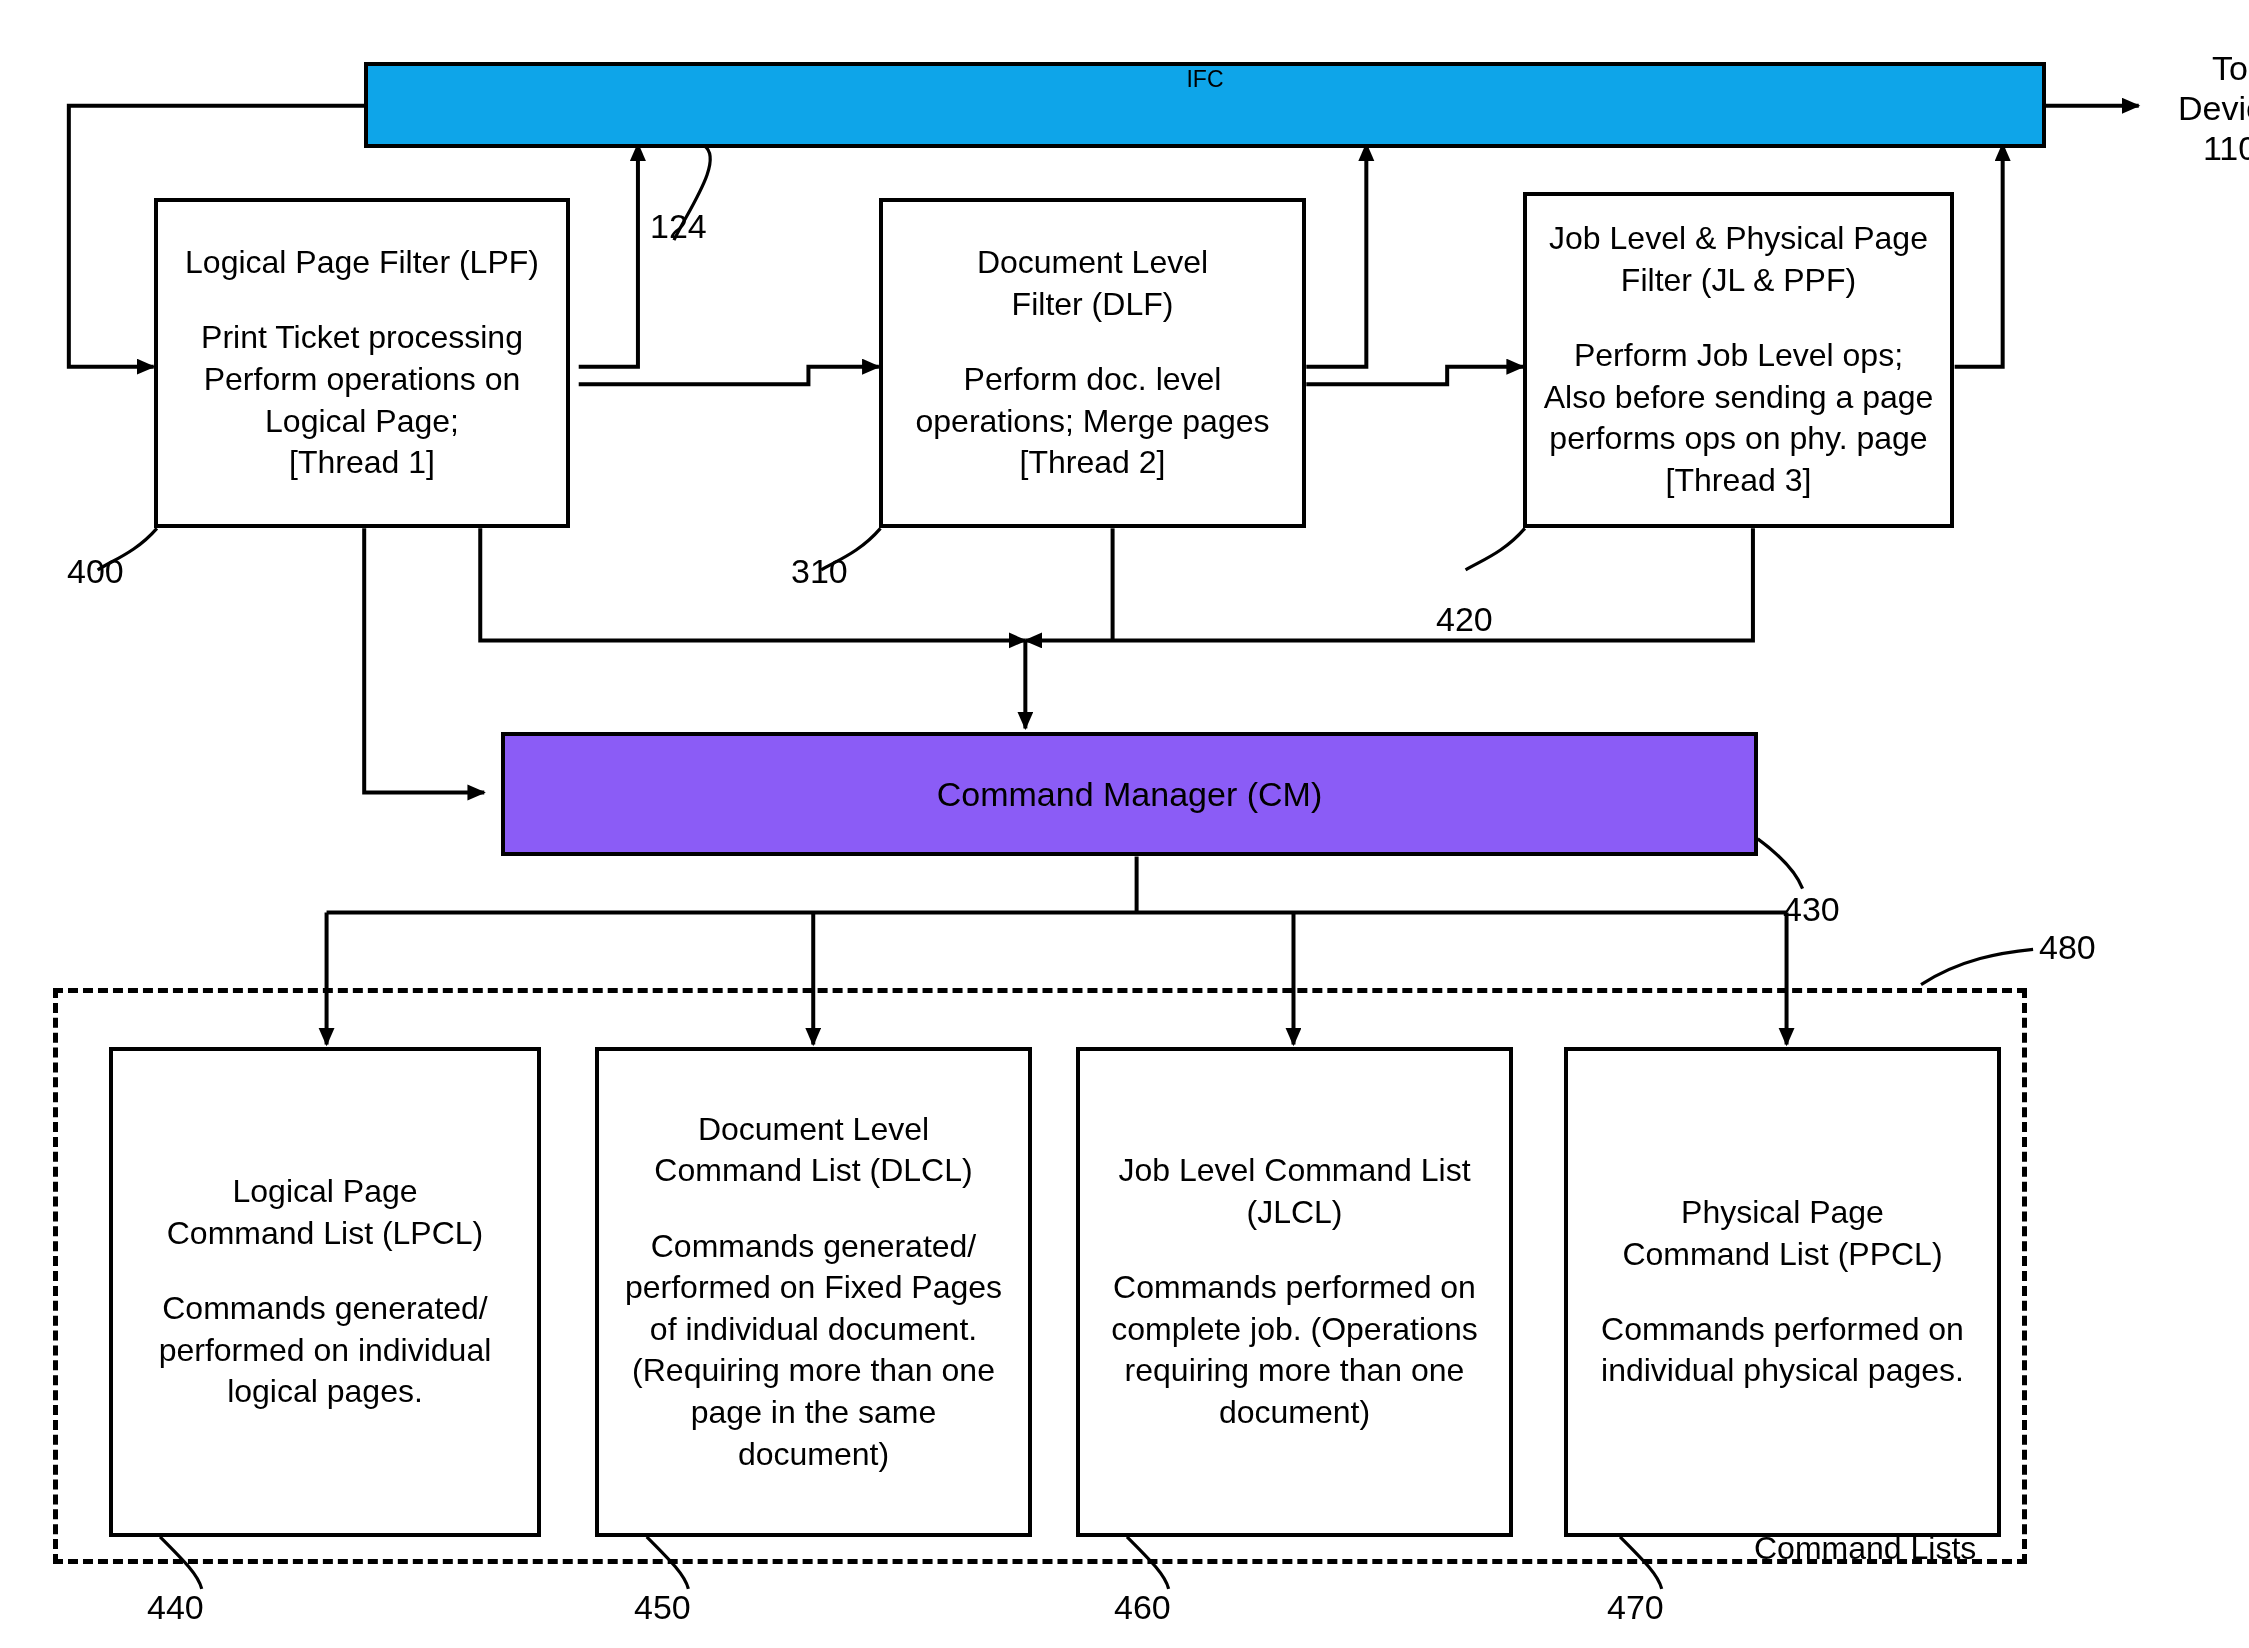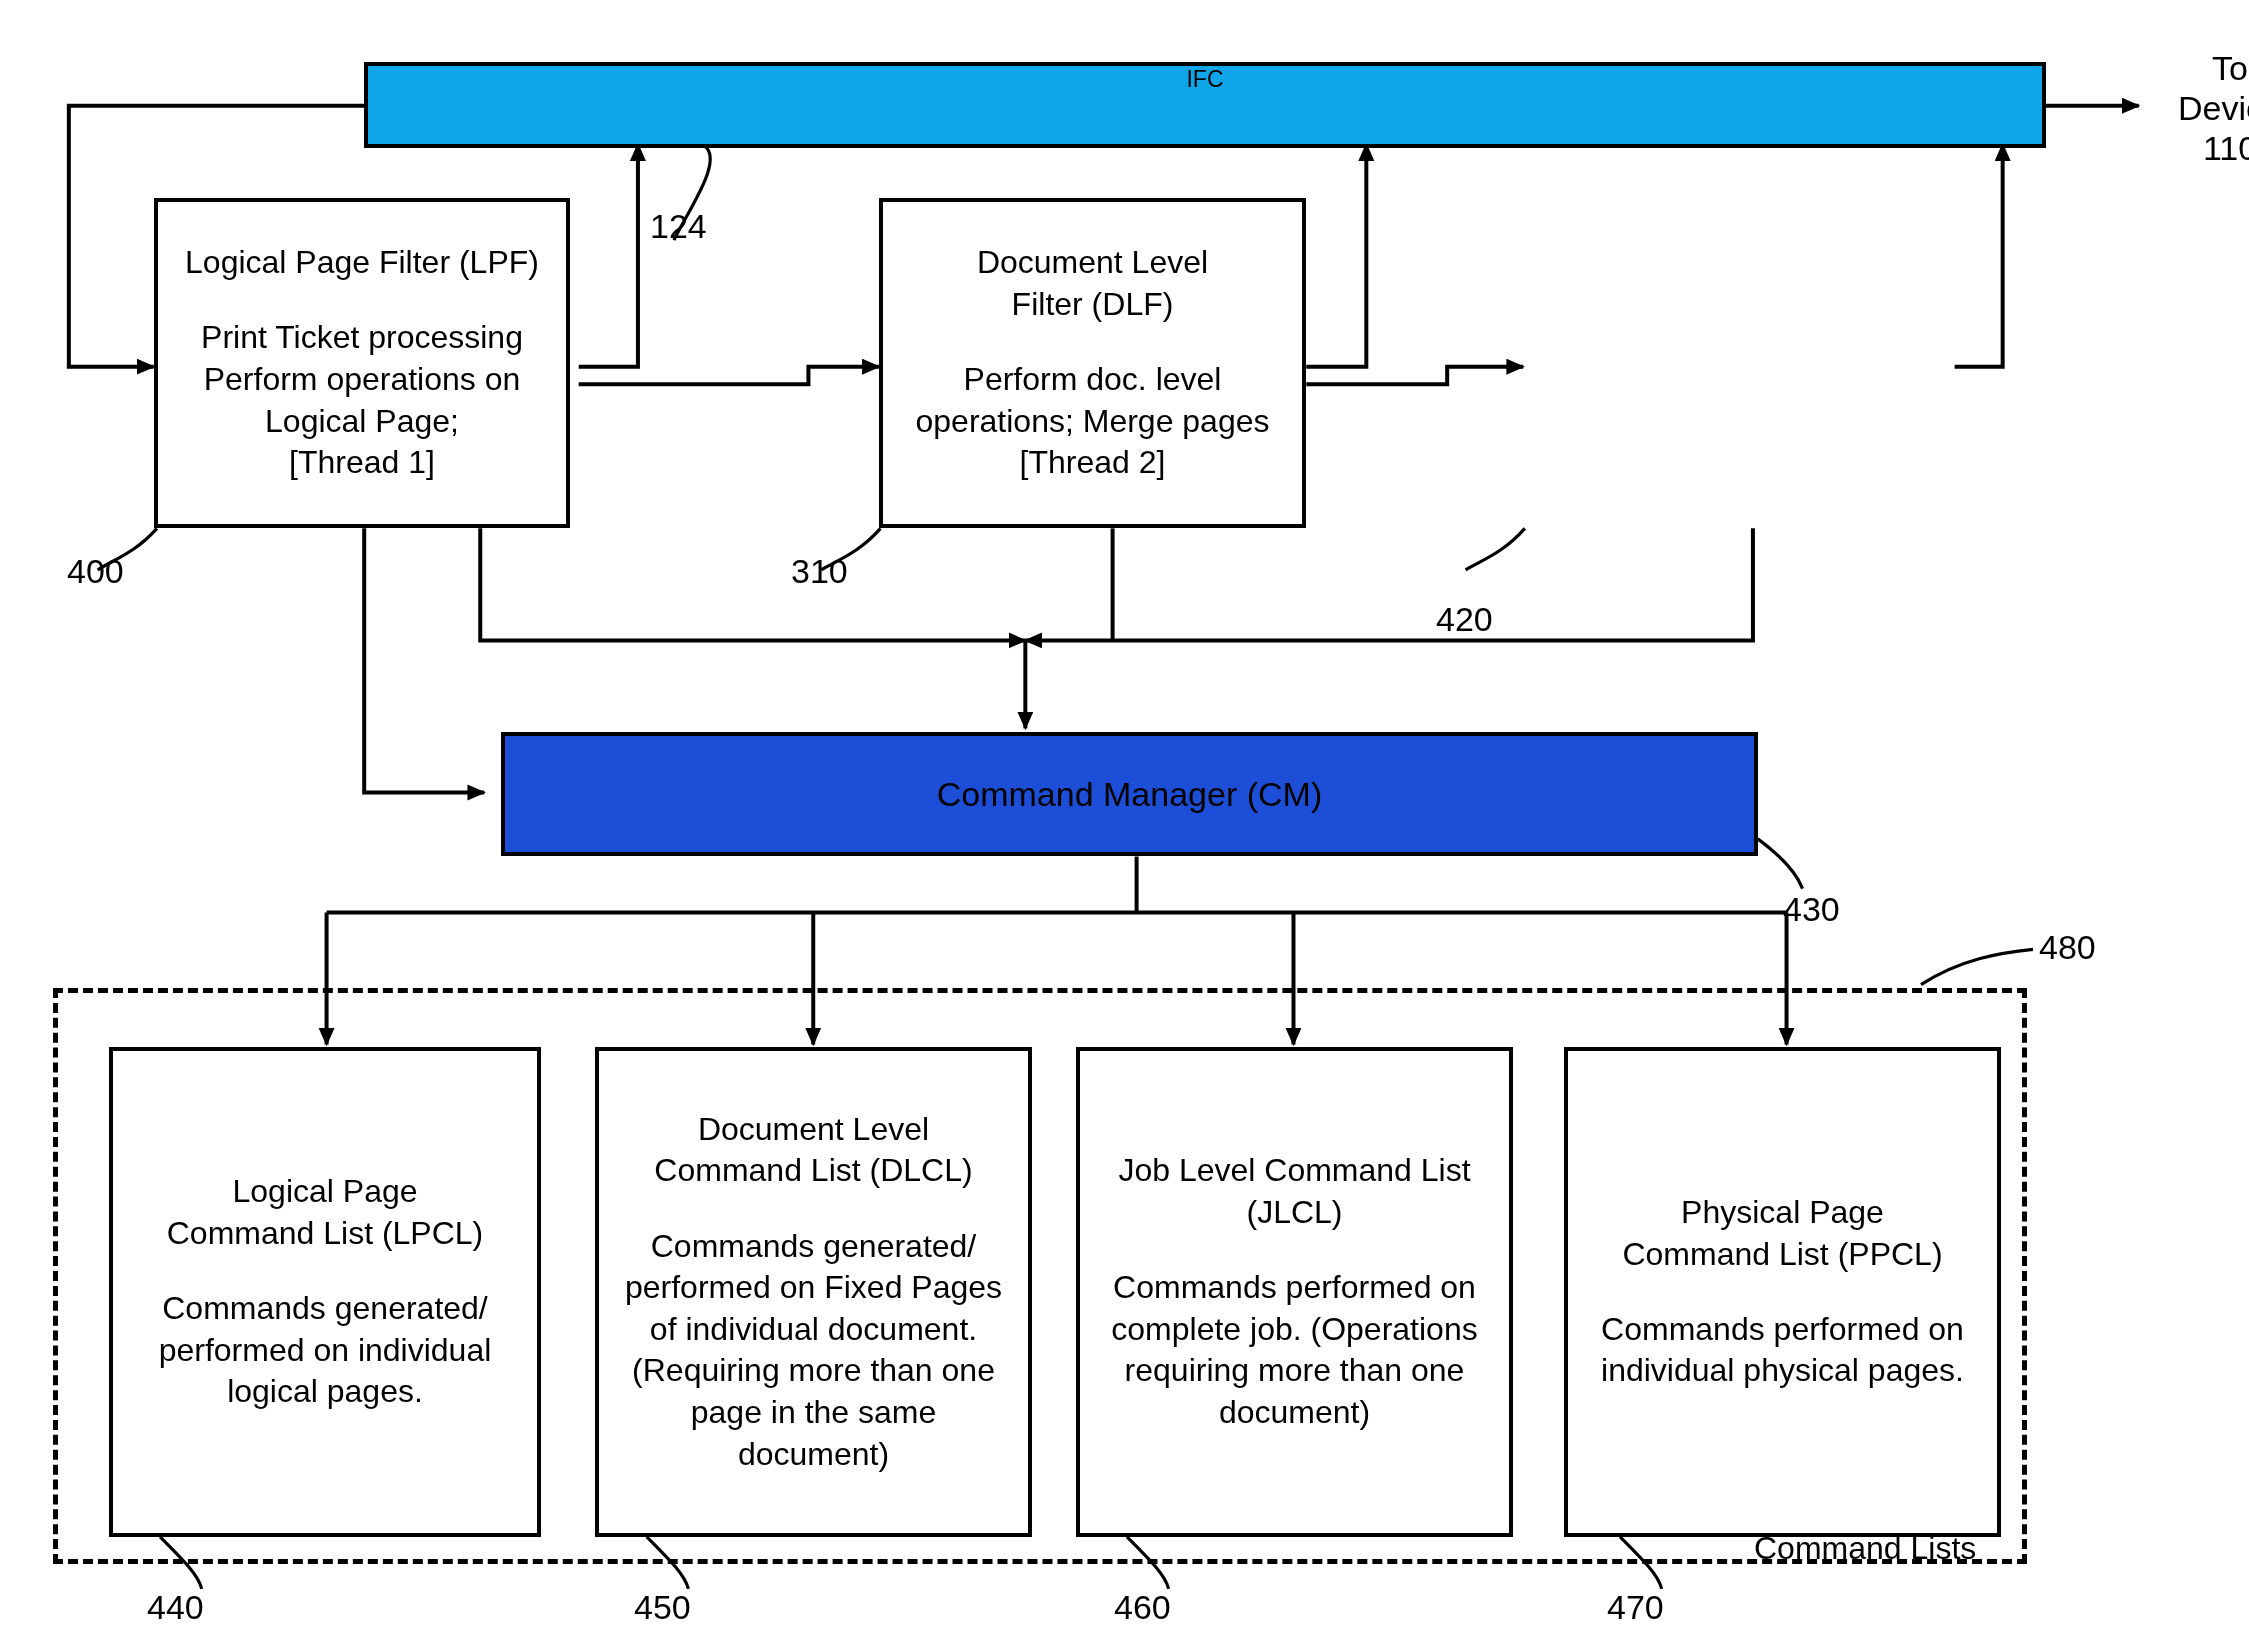--- a/index.html
+++ b/index.html
@@ -55,21 +55,21 @@
     display: flex;
     align-items: flex-start;
     justify-content: center;
     z-index: 3;
     font-size: 23px;
   }
   .cm-bar {
     position: absolute;
     box-sizing: border-box;
     border: 4.8px solid #000000;
-    background: #1d4ed8;
+    background: #8b5cf6;
     display: flex;
     align-items: center;
     justify-content: center;
     z-index: 3;
     font-size: 34px;
   }
   .dashed-group {
     position: absolute;
     box-sizing: border-box;
     border: 5.6px dashed #000000;
@@ -188,20 +188,29 @@
   <div class="node filter-node" style="left:879px; top:198px; width:427px; height:330px;">
     <div class="title">Document Level
 Filter (DLF)</div>
     <div class="gap"></div>
     <div class="body">Perform doc. level
 operations; Merge pages
 [Thread 2]</div>
   </div>
   <div class="ref" style="left:791px; top:552px;">310</div>
 
+  <div class="node filter-node" style="left:1523px; top:192px; width:431px; height:336px;">
+    <div class="title">Job Level &amp; Physical Page
+Filter (JL &amp; PPF)</div>
+    <div class="gap"></div>
+    <div class="body">Perform Job Level ops;
+Also before sending a page
+performs ops on phy. page
+[Thread 3]</div>
+  </div>
   <div class="ref" style="left:1436px; top:552px;margin-top:48px;">420</div>
 
   <div class="cm-bar" style="left:501px; top:732px; width:1257px; height:124px;">
     <span>Command Manager (CM)</span>
   </div>
   <div class="ref" style="left:1783px; top:890px;">430</div>
 
   <div class="dashed-group" style="left:53px; top:988px; width:1974px; height:576px;"></div>
   <div class="ref" style="left:2039px; top:928px;">480</div>
   <div class="group-caption" style="left:1754px; top:1530px;">Command Lists</div>

